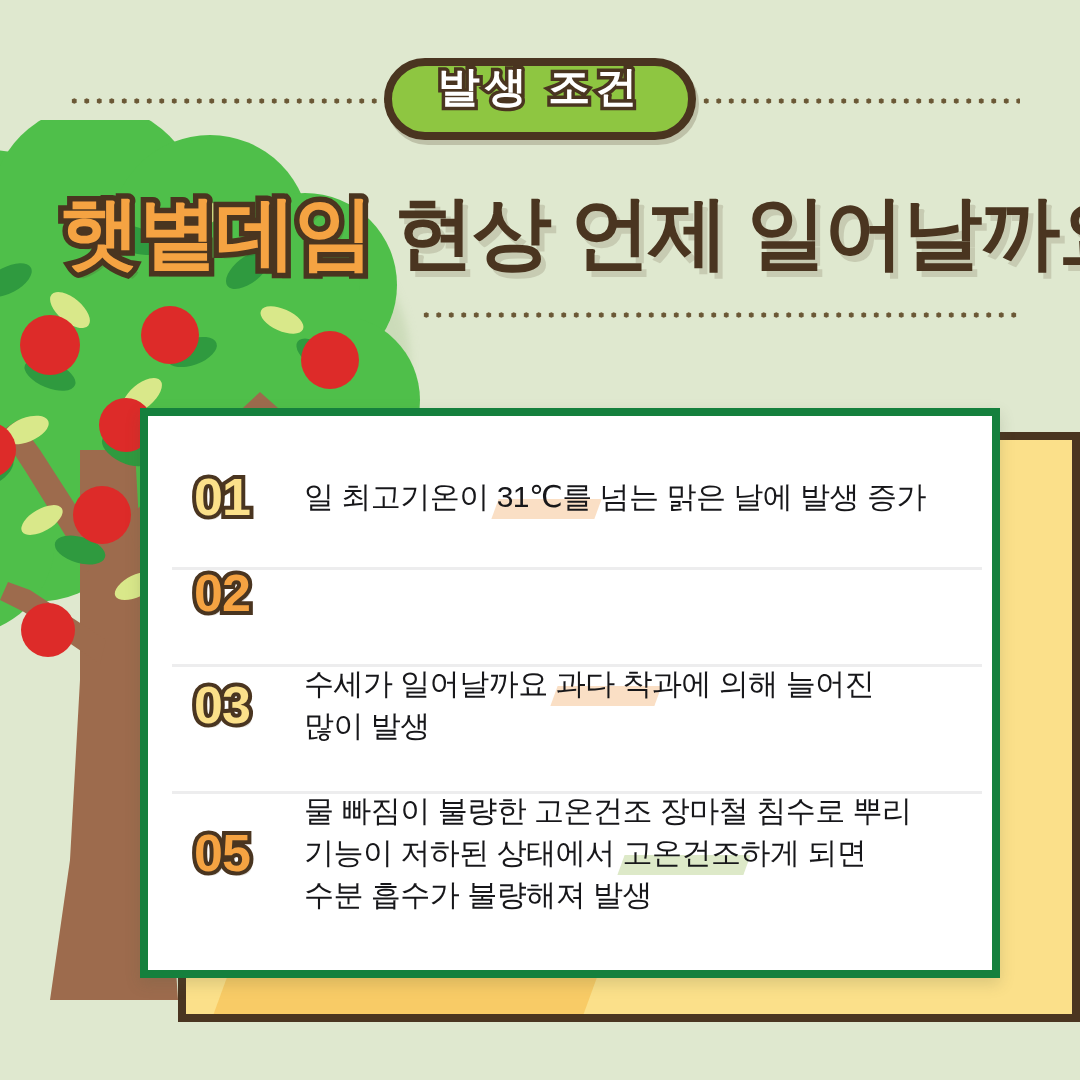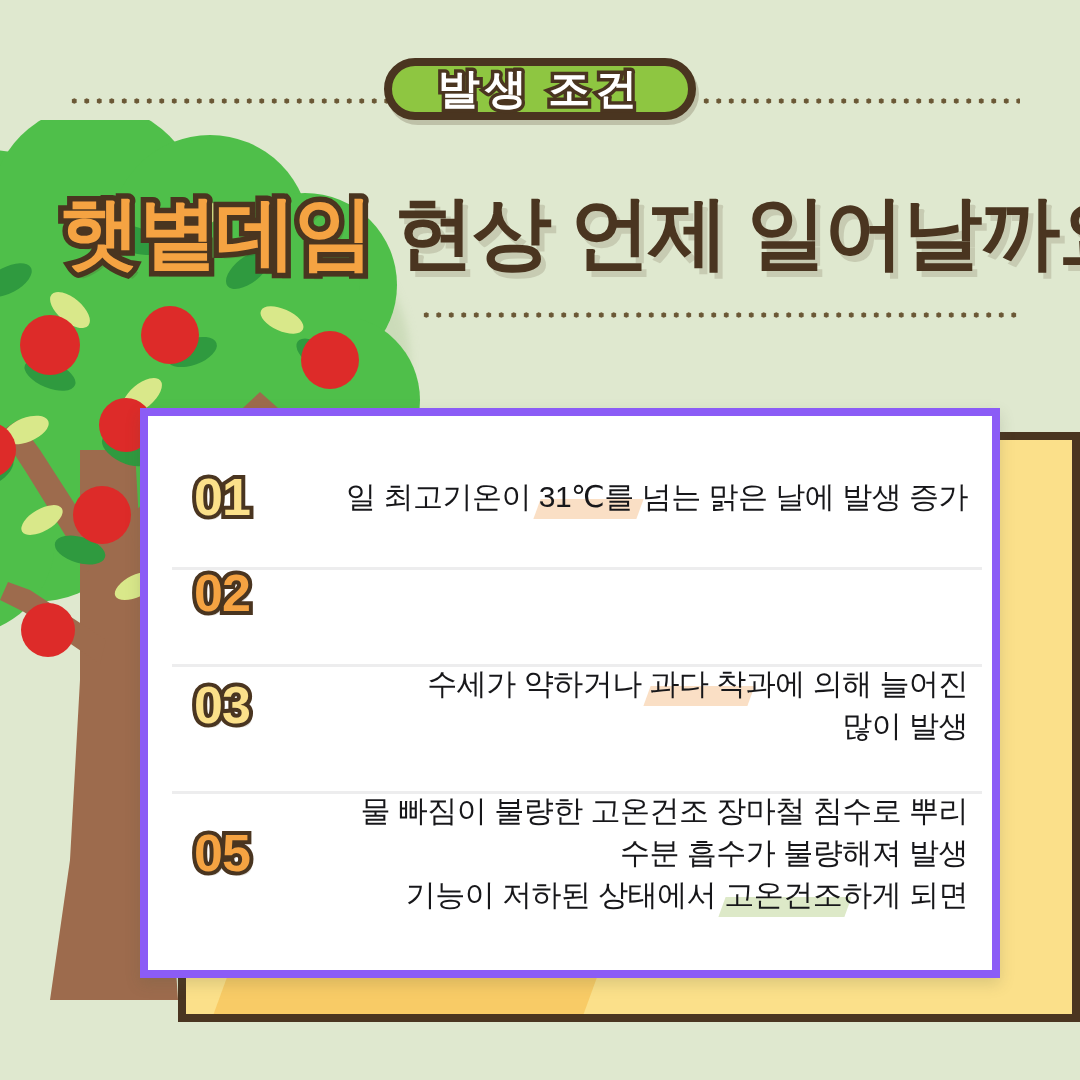--- a/index.html
+++ b/index.html
@@ -42,26 +42,26 @@
   .dotted-rule.top-left  { left: 68px;  top: 98px;  width: 320px; }
   .dotted-rule.top-right { left: 700px; top: 98px;  width: 320px; }
   .dotted-rule.mid       { left: 420px; top: 312px; width: 600px; }
 
   
   .badge {
     position: absolute;
     left: 384px;
     top: 58px;
     width: 312px;
-    height: 62px;
+    height: 82px;
     background: #8ec641;
     border: 8px solid #4a3520;
     border-radius: 50px;
     display: flex;
-    align-items: center;
+    align-items: flex-start;
     justify-content: center;
     box-shadow: 3px 5px 0 rgba(74,53,32,0.22);
   }
   .badge-text {
     font-size: 42px;
     font-weight: 700;
     letter-spacing: 5px;
     color: #ffffff;
     -webkit-text-stroke: 7px #4a3520;
     paint-order: stroke fill;
@@ -118,21 +118,21 @@
     transform: skewX(-20deg);
   }
 
   .card-white {
     position: absolute;
     left: 140px;
     top: 408px;
     width: 860px;
     height: 570px;
     background: #ffffff;
-    border: 8px solid #8b5cf6;
+    border: 8px solid #15803d;
     box-shadow: 0 6px 14px rgba(80,90,60,0.18);
     padding: 10px 0 10px 0;
     display: flex;
     flex-direction: column;
     justify-content: space-evenly;
   }
 
   
   .item {
     position: relative;
@@ -160,21 +160,20 @@
     text-shadow: 3px 4px 0 rgba(74,53,32,0.18);
   }
   .item-number.pale   { color: #fbe08a; }
   .item-number.bright { color: #f5a342; }
 
   .item-lines {
     flex: 1 1 auto;
     display: flex;
     flex-direction: column;
     gap: 2px;
-    align-items: flex-end;
   }
   .line {
     position: relative;
     font-size: 30px;
     line-height: 1.34;
     color: #17171a;
     letter-spacing: -0.5px;
     white-space: nowrap;
     width: fit-content;
   }
@@ -305,28 +304,28 @@
         </div>
       </div>
       <div class="item">
         <div class="item-sep top"></div>
         <div class="item-number bright">02</div>
       </div>
       <div class="item">
         <div class="item-sep top"></div>
         <div class="item-number pale">03</div>
         <div class="item-lines">
-          <div class="line"><span>수세가 약하거나 </span><span class="hl peach"><span>과다 착</span></span><span>과에 의해 늘어진</span></div>
+          <div class="line"><span>수세가 일어날까요 </span><span class="hl peach"><span>과다 착</span></span><span>과에 의해 늘어진</span></div>
           <div class="line"><span>많이 발생</span></div>
         </div>
       </div>
       <div class="item">
         <div class="item-sep top"></div>
         <div class="item-number bright">05</div>
         <div class="item-lines">
           <div class="line"><span>물 빠짐이 불량한 고온건조 장마철 침수로 뿌리</span></div>
+          <div class="line"><span>기능이 저하된 상태에서  </span><span class="hl green"><span>고온건조</span></span><span>하게 되면</span></div>
           <div class="line"><span>수분 흡수가 불량해져 발생</span></div>
-          <div class="line"><span>기능이 저하된 상태에서  </span><span class="hl green"><span>고온건조</span></span><span>하게 되면</span></div>
         </div>
       </div>
     </div>
 
 </div>
 
 </body></html>

